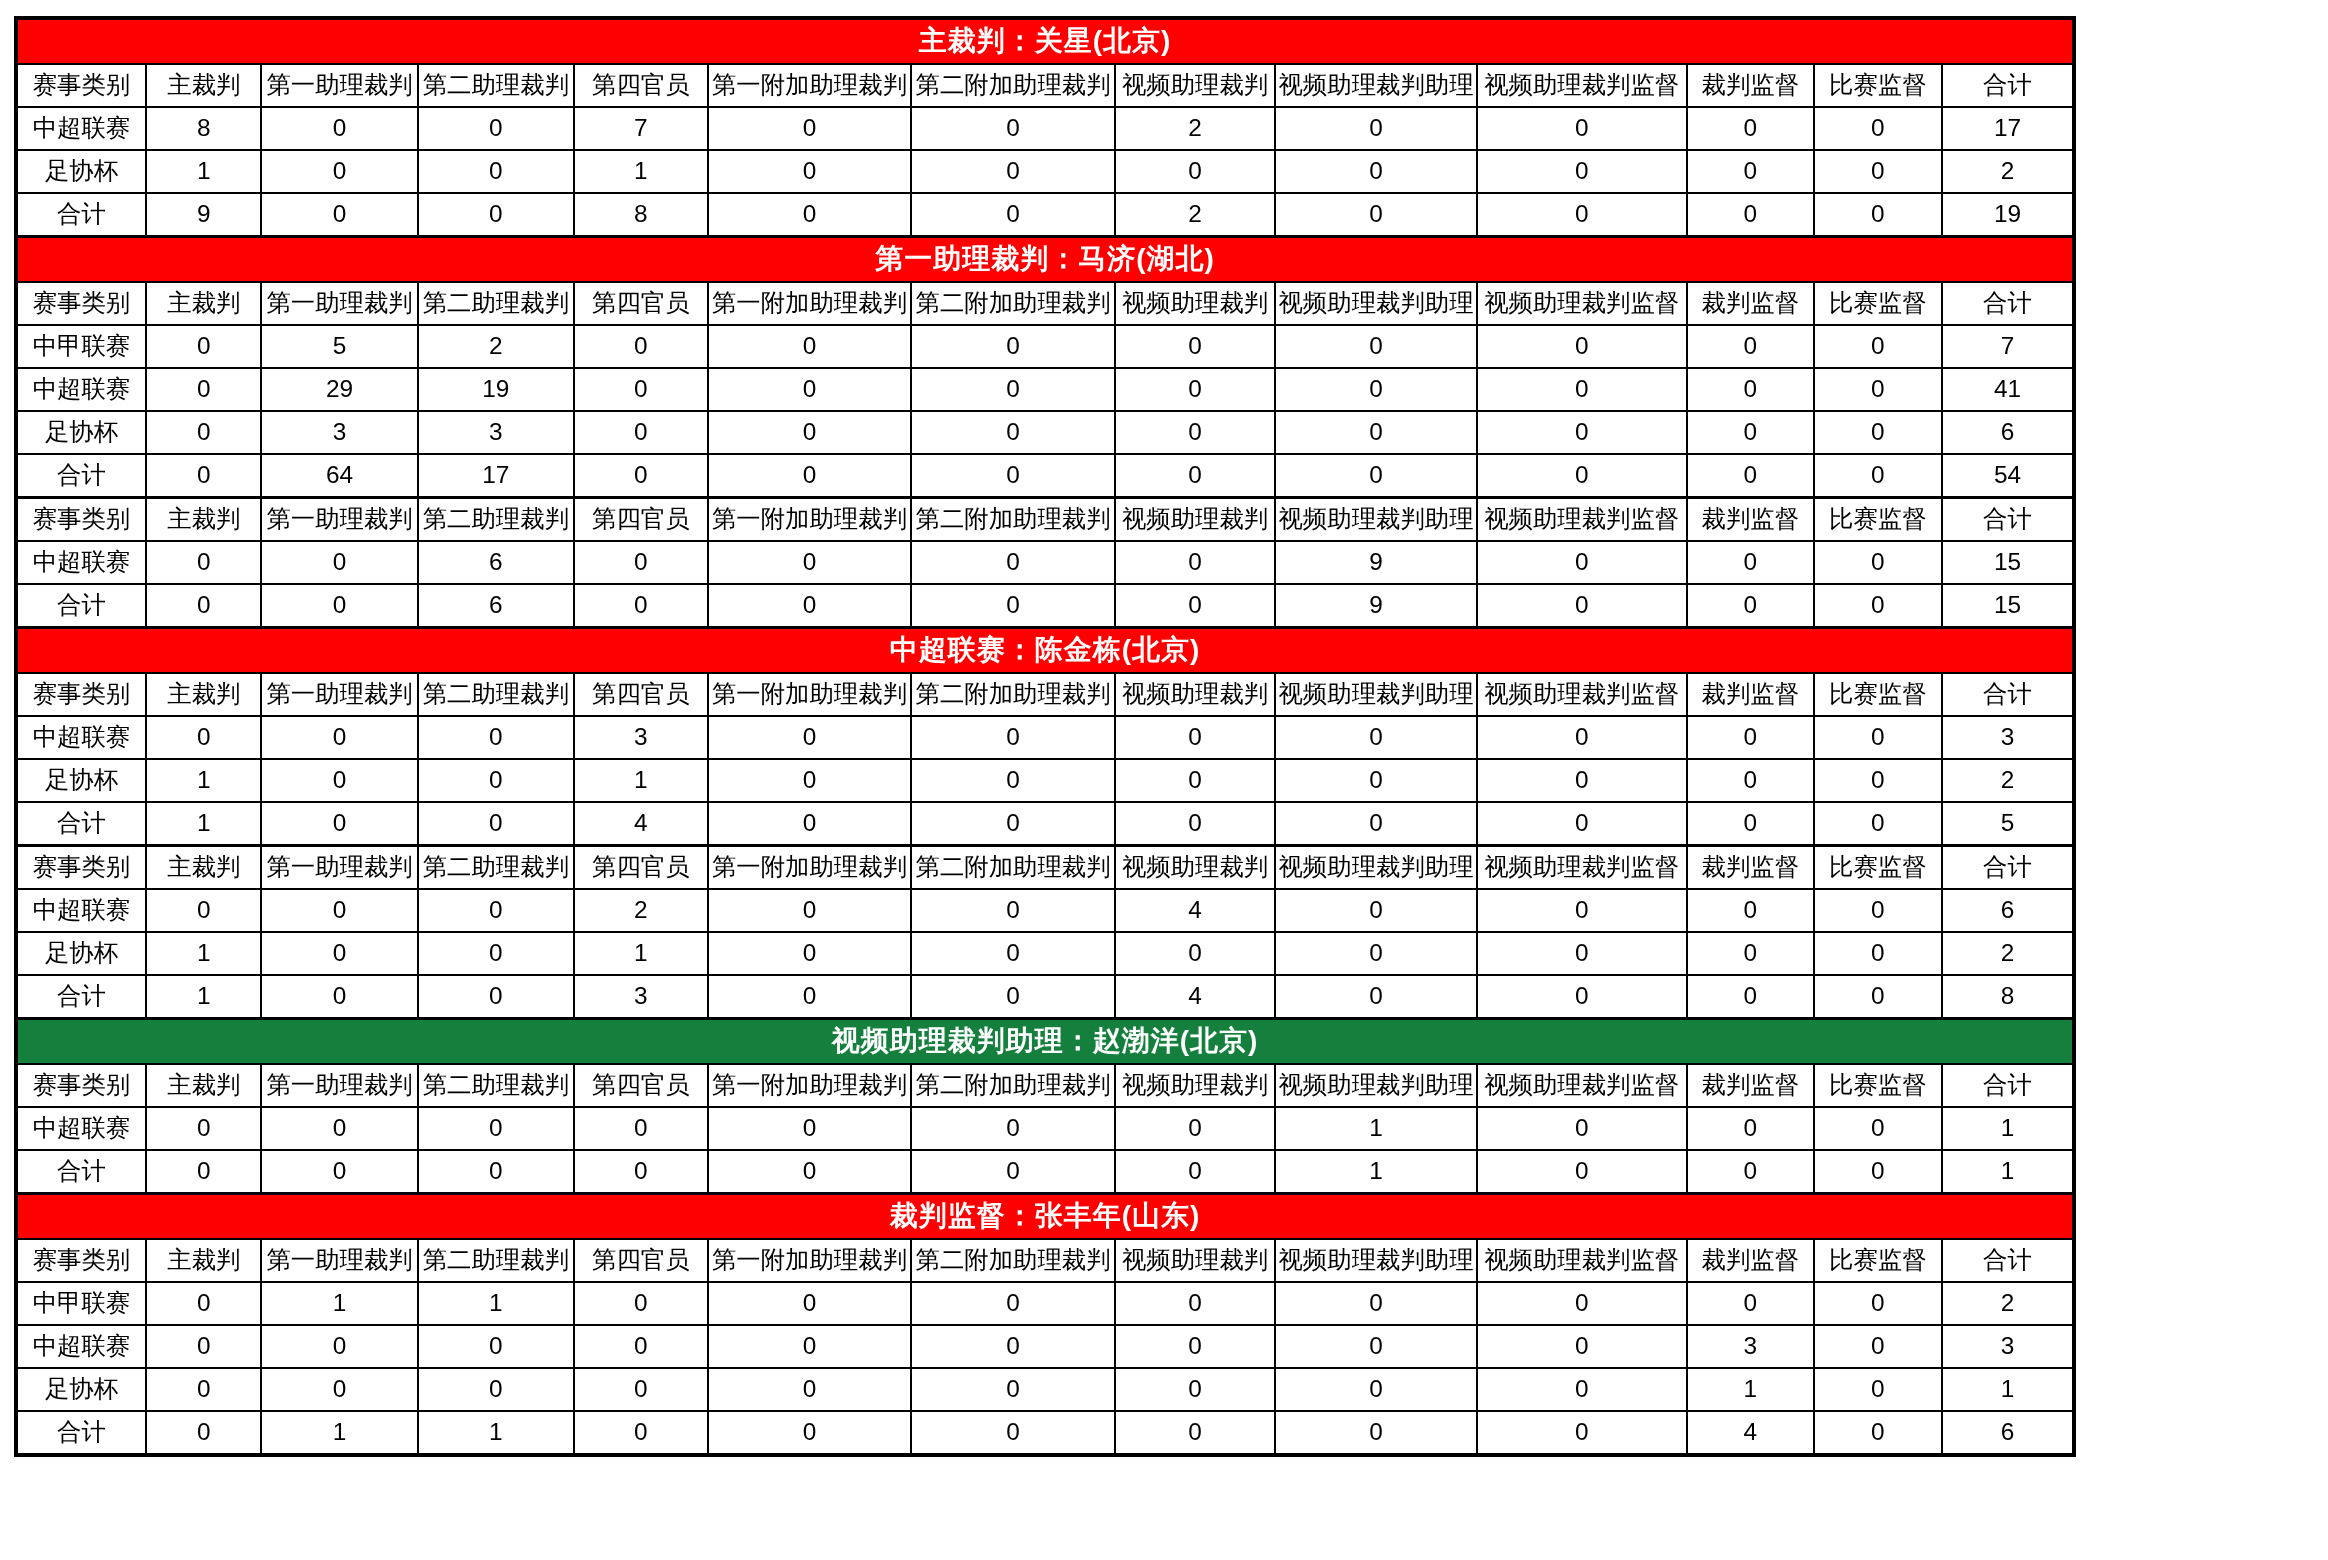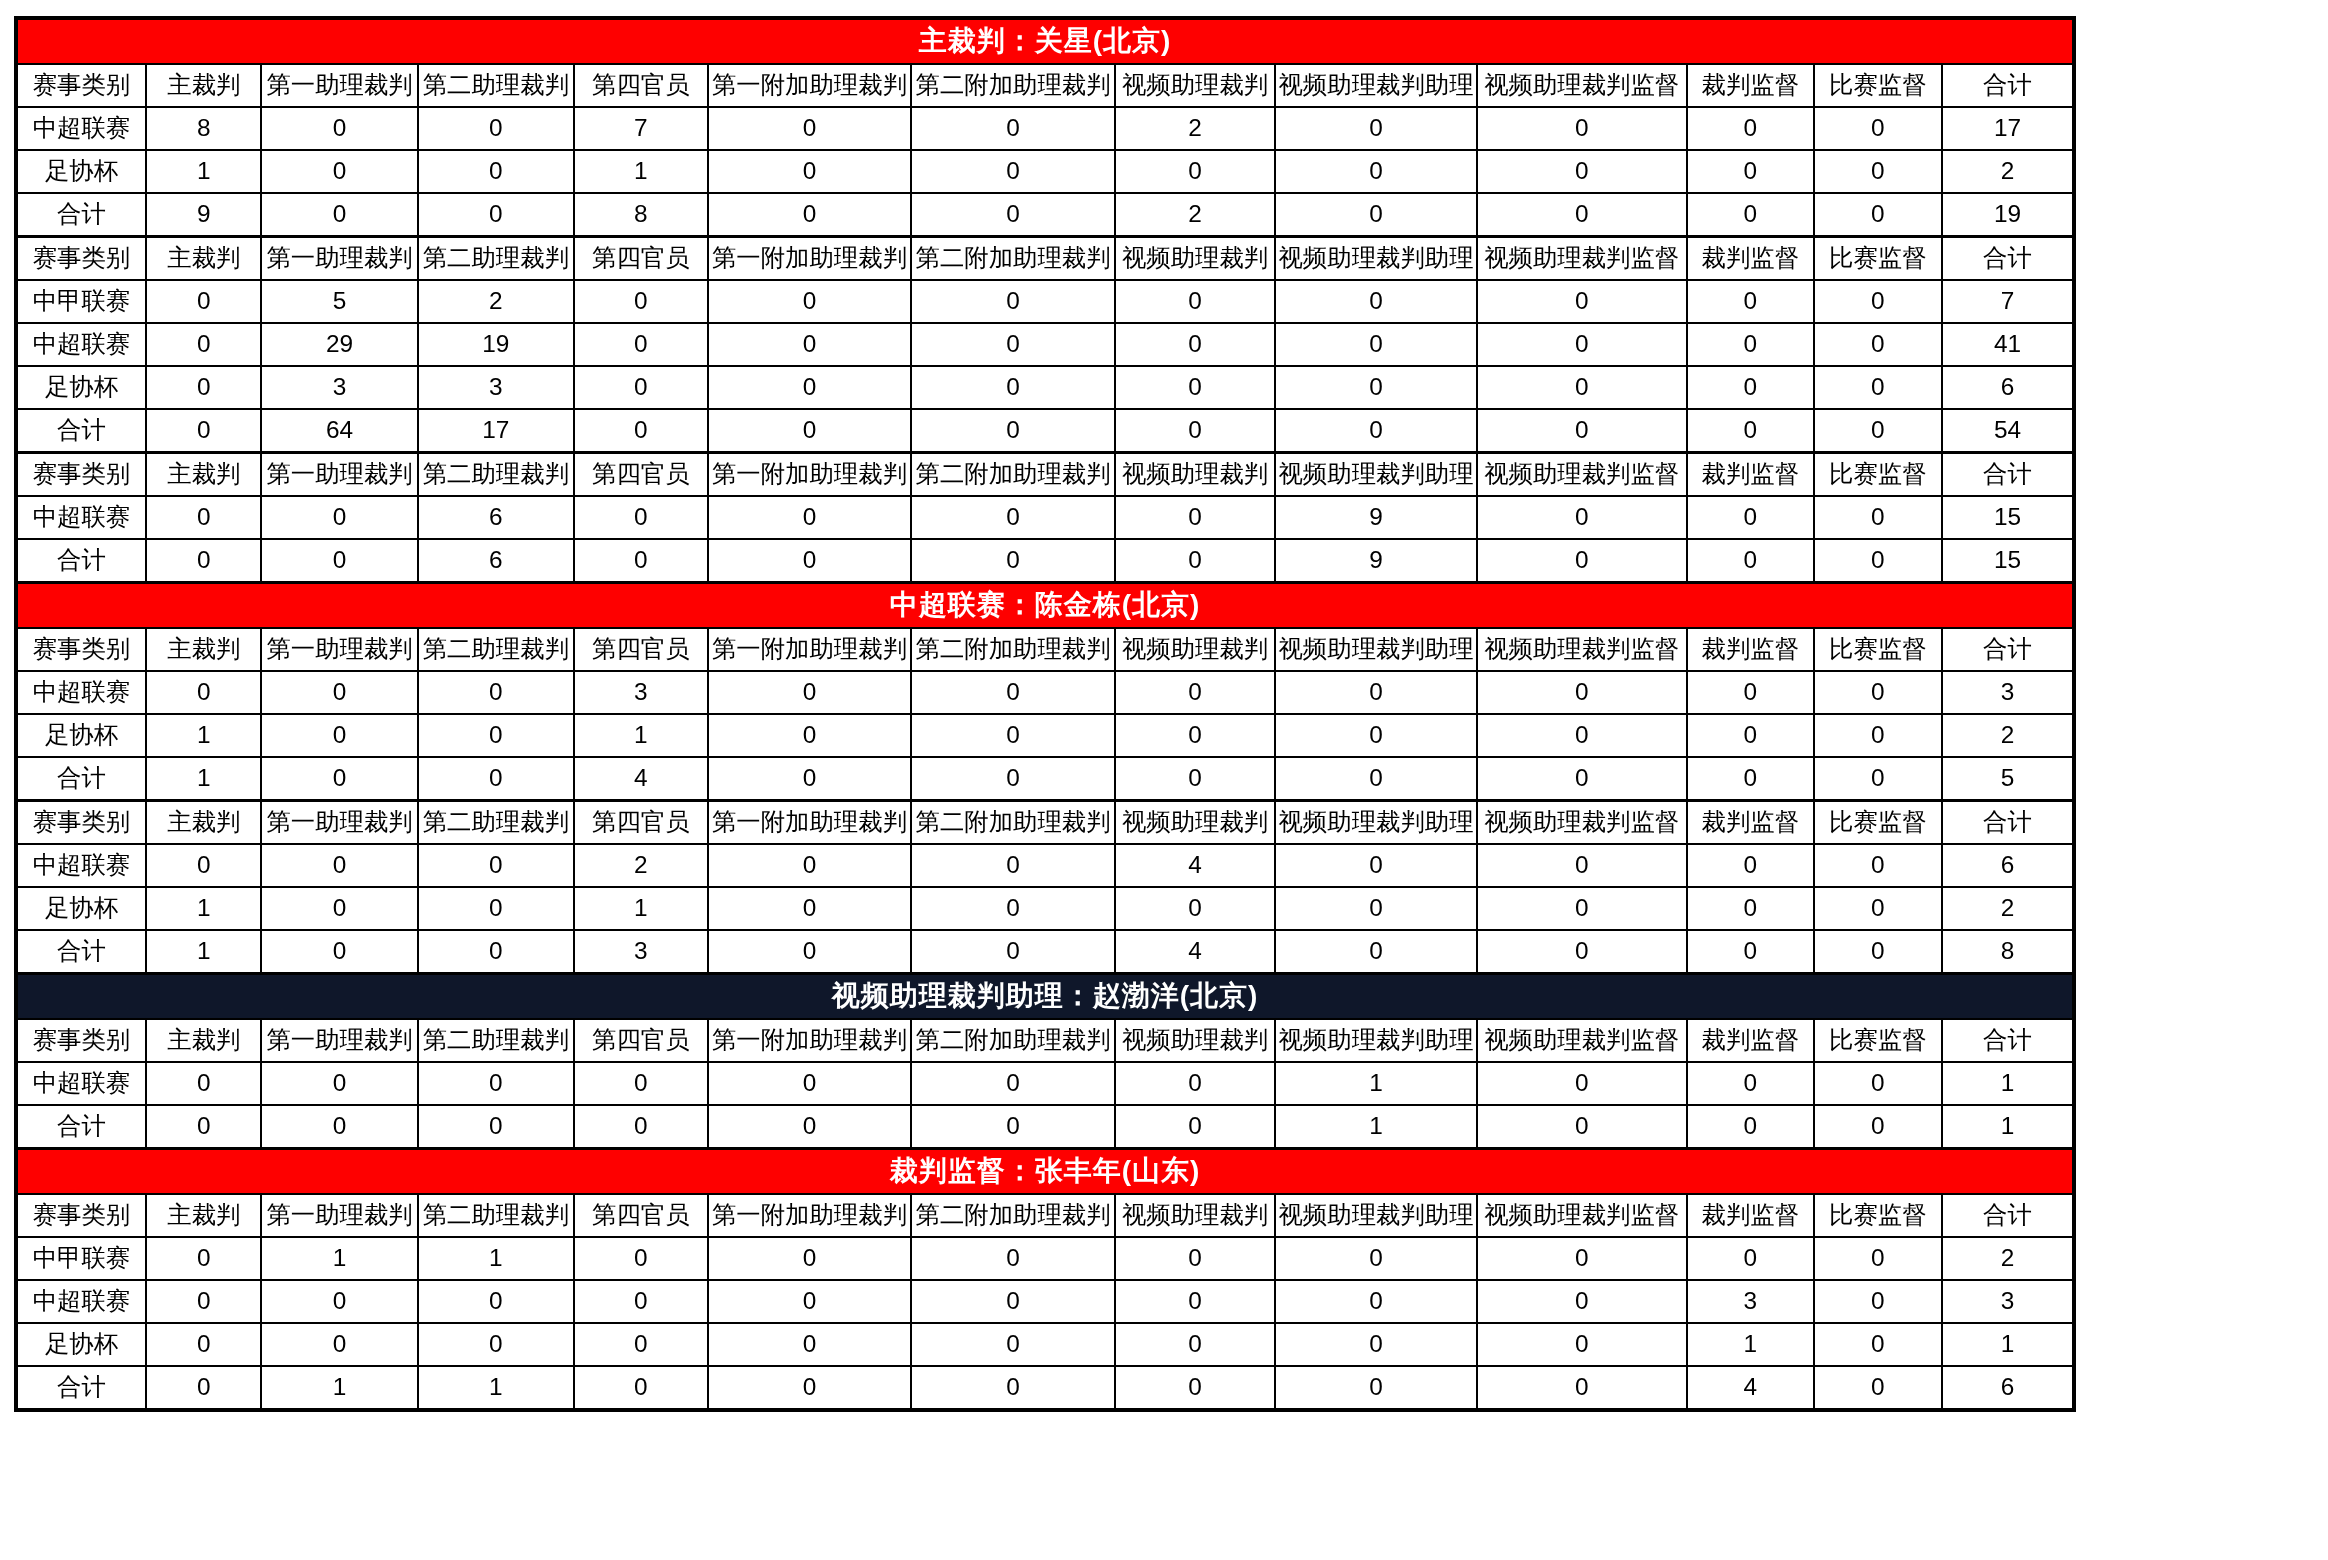--- a/index.html
+++ b/index.html
@@ -155,20 +155,23 @@
           <col style="width: 9.9%;">
           <col style="width: 7.8%;">
           <col style="width: 9.8%;">
           <col style="width: 10.2%;">
           <col style="width: 6.2%;">
           <col style="width: 6.2%;">
           <col style="width: 6.4%;">
         </colgroup>
         <tbody>
           <tr>
+            <td colspan="13" class="banner" style="background: rgb(254, 0, 0); color: rgb(255, 255, 255);">第一助理裁判：马济(湖北)</td>
+          </tr>
+          <tr>
             <td class="hcell">赛事类别</td>
             <td class="hcell">主裁判</td>
             <td class="hcell">第一助理裁判</td>
             <td class="hcell">第二助理裁判</td>
             <td class="hcell">第四官员</td>
             <td class="hcell">第一附加助理裁判</td>
             <td class="hcell">第二附加助理裁判</td>
             <td class="hcell">视频助理裁判</td>
             <td class="hcell">视频助理裁判助理</td>
             <td class="hcell">视频助理裁判监督</td>
@@ -474,21 +477,21 @@
           <col style="width: 9.9%;">
           <col style="width: 7.8%;">
           <col style="width: 9.8%;">
           <col style="width: 10.2%;">
           <col style="width: 6.2%;">
           <col style="width: 6.2%;">
           <col style="width: 6.4%;">
         </colgroup>
         <tbody>
           <tr>
-            <td colspan="13" class="banner" style="background: #0f172a; color: rgb(255, 255, 255);">视频助理裁判助理：赵渤洋(北京)</td>
+            <td colspan="13" class="banner" style="background: #15803d; color: rgb(255, 255, 255);">视频助理裁判助理：赵渤洋(北京)</td>
           </tr>
           <tr>
             <td class="hcell">赛事类别</td>
             <td class="hcell">主裁判</td>
             <td class="hcell">第一助理裁判</td>
             <td class="hcell">第二助理裁判</td>
             <td class="hcell">第四官员</td>
             <td class="hcell">第一附加助理裁判</td>
             <td class="hcell">第二附加助理裁判</td>
             <td class="hcell">视频助理裁判</td>

